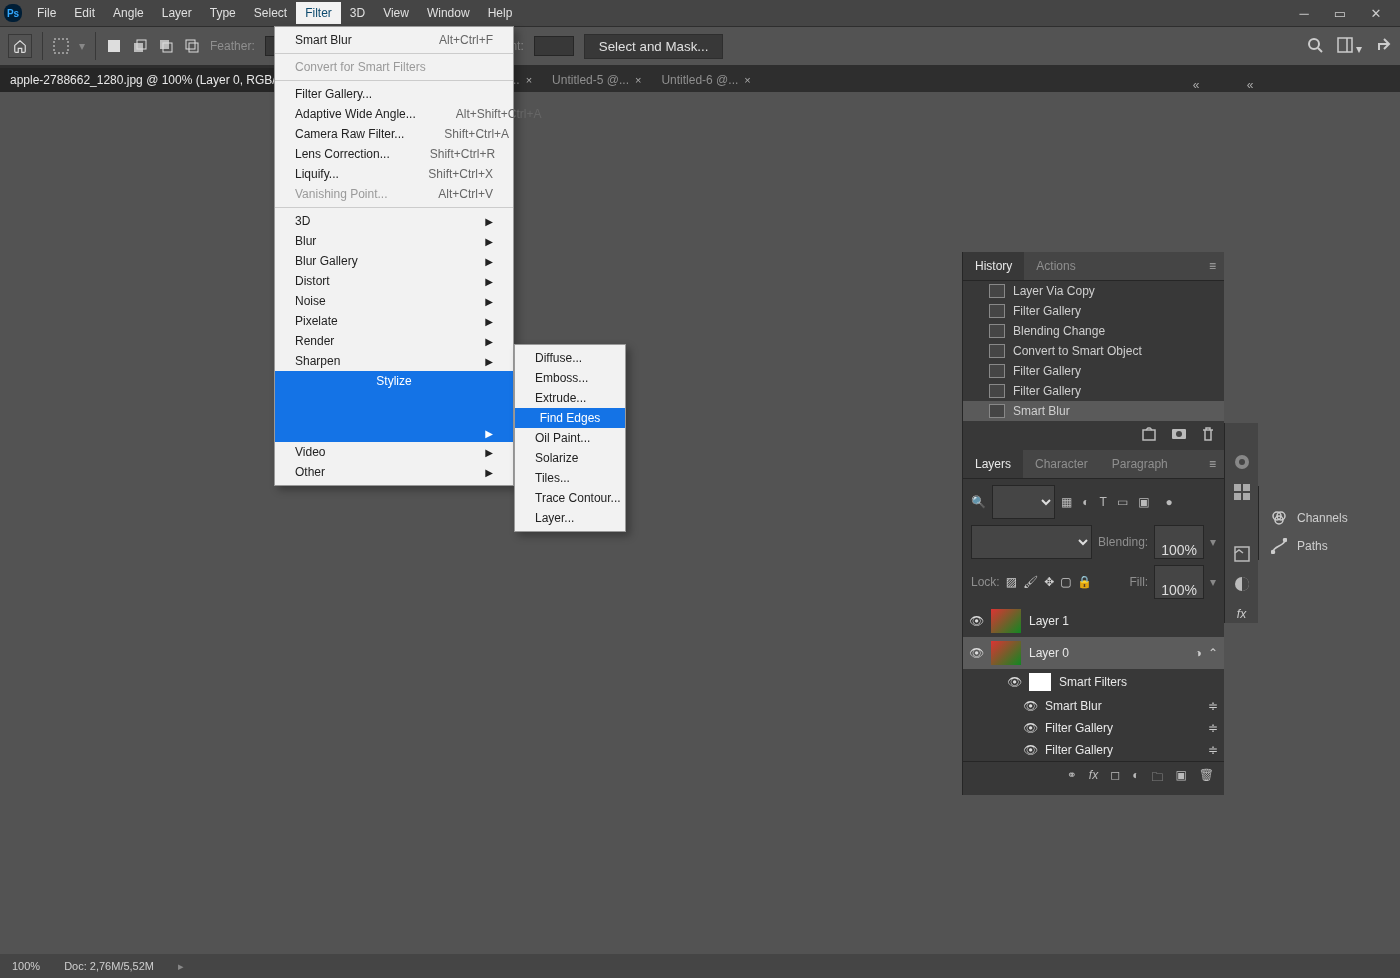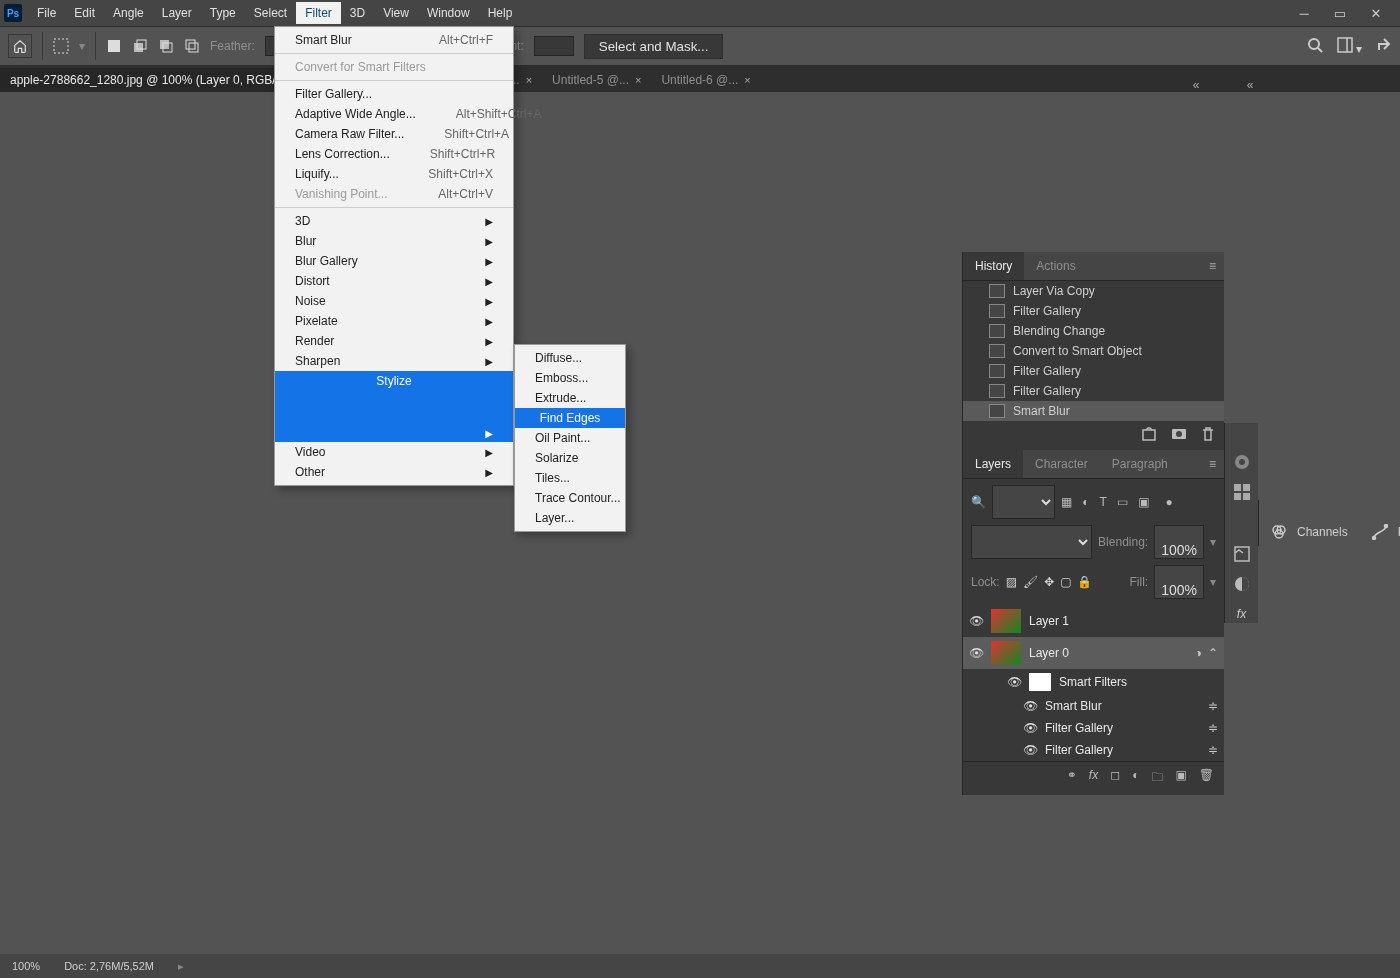--- a/index.html
+++ b/index.html
@@ -13,21 +13,21 @@
     --menu-fg:#222;
     --menu-disabled:#9a9a9a;
     --accent:#1473e6;
     --text:#cfcfcf;
     --text-dim:#8f8f8f;
   }
   body{ background:var(--bg0); color:var(--text); width:1400px; height:978px; overflow:hidden; position:relative; font-size:12px; }
 
   
   .menubar{ height:26px; background:var(--bg1); display:flex; align-items:center; padding:0 4px; }
-  .ps-logo{ width:18px; height:18px; background:#001e36; color:#31a8ff; font-weight:700; display:flex; align-items:center; justify-content:center; font-size:10px; border-radius:2px; margin-right:6px;}
+  .ps-logo{ width:18px; height:18px; background:#001e36; color:#31a8ff; font-weight:700; display:flex; align-items:center; justify-content:center; font-size:10px; border-radius:8px; margin-right:6px;}
   .menubar .item{ padding:4px 9px; cursor:default; color:#e0e0e0;}
   .menubar .item.open{ background:var(--menu-bg); color:#0c4a6e;}
   .winbtns{ margin-left:auto; display:flex; gap:24px; padding-right:14px;}
   .winbtn{ width:12px; height:12px; display:flex; align-items:center; justify-content:center; color:#ccc; font-size:13px;}
 
   
   .optbar{ height:40px; background:var(--bg0); border-top:1px solid var(--bg3); border-bottom:1px solid var(--bg3); display:flex; align-items:center; padding:0 8px; gap:10px;}
   .homebtn{ width:24px; height:24px; display:flex; align-items:center; justify-content:center; background:var(--bg0); border:1px solid var(--bg2);}
   .tool-ico{ width:16px; height:16px; display:flex; align-items:center; justify-content:center; color:#ddd;}
   .sep{ width:1px; height:28px; background:var(--bg2);}
@@ -68,21 +68,21 @@
           box-shadow: inset -30px -30px 60px rgba(0,0,0,.5);}
   .leaf{ position:absolute; left:38%; top:38%; width:140px; height:90px; background:#0e3e0e; border-radius:0 60% 0 60%; transform:rotate(-20deg);}
   .hand{ position:absolute; left:24%; top:74%; width:520px; height:180px; background:#f4bda8; border-radius:60px 120px 20px 20px / 60px 90px 20px 20px;}
   .hand::before{content:"";position:absolute;left:-80px;top:60px;width:200px;height:120px;background:#f0b29c;border-radius:40px;}
 
   
   .panels{ width:262px; background:var(--bg1); display:flex; flex-direction:column; border-left:1px solid var(--bg4);}
   .rail{ width:34px; background:var(--bg1); display:flex; flex-direction:column; align-items:center; gap:12px; padding-top:30px; border-left:1px solid var(--bg4);}
   .rail .ric{ width:18px; height:18px; color:#ccc; display:flex; align-items:center; justify-content:center;}
   
-  .rail2{ width:142px; background:var(--bg0); display:flex; padding-top:18px; border-left:1px solid var(--bg4);}
+  .rail2{ width:142px; background:var(--bg0); display:flex; flex-direction:column; padding-top:18px; border-left:1px solid var(--bg4);}
   .rail2 .r2item{ display:flex; align-items:center; gap:10px; padding:6px 12px; color:var(--text);}
   .rail2 .r2item svg{width:16px;height:16px;}
 
   .panel-tabs{ display:flex; background:var(--bg1); border-bottom:1px solid var(--bg4);}
   .ptab{ padding:7px 12px; color:var(--text-dim);}
   .ptab.active{ background:var(--bg2); color:#e8e8e8;}
   .ptab-menu{ margin-left:auto; padding:7px 8px; color:#aaa;}
 
   .history-list{ background:var(--bg2); max-height:160px; overflow:hidden;}
   .hrow{ display:flex; align-items:center; gap:8px; padding:3px 6px; color:var(--text);}

